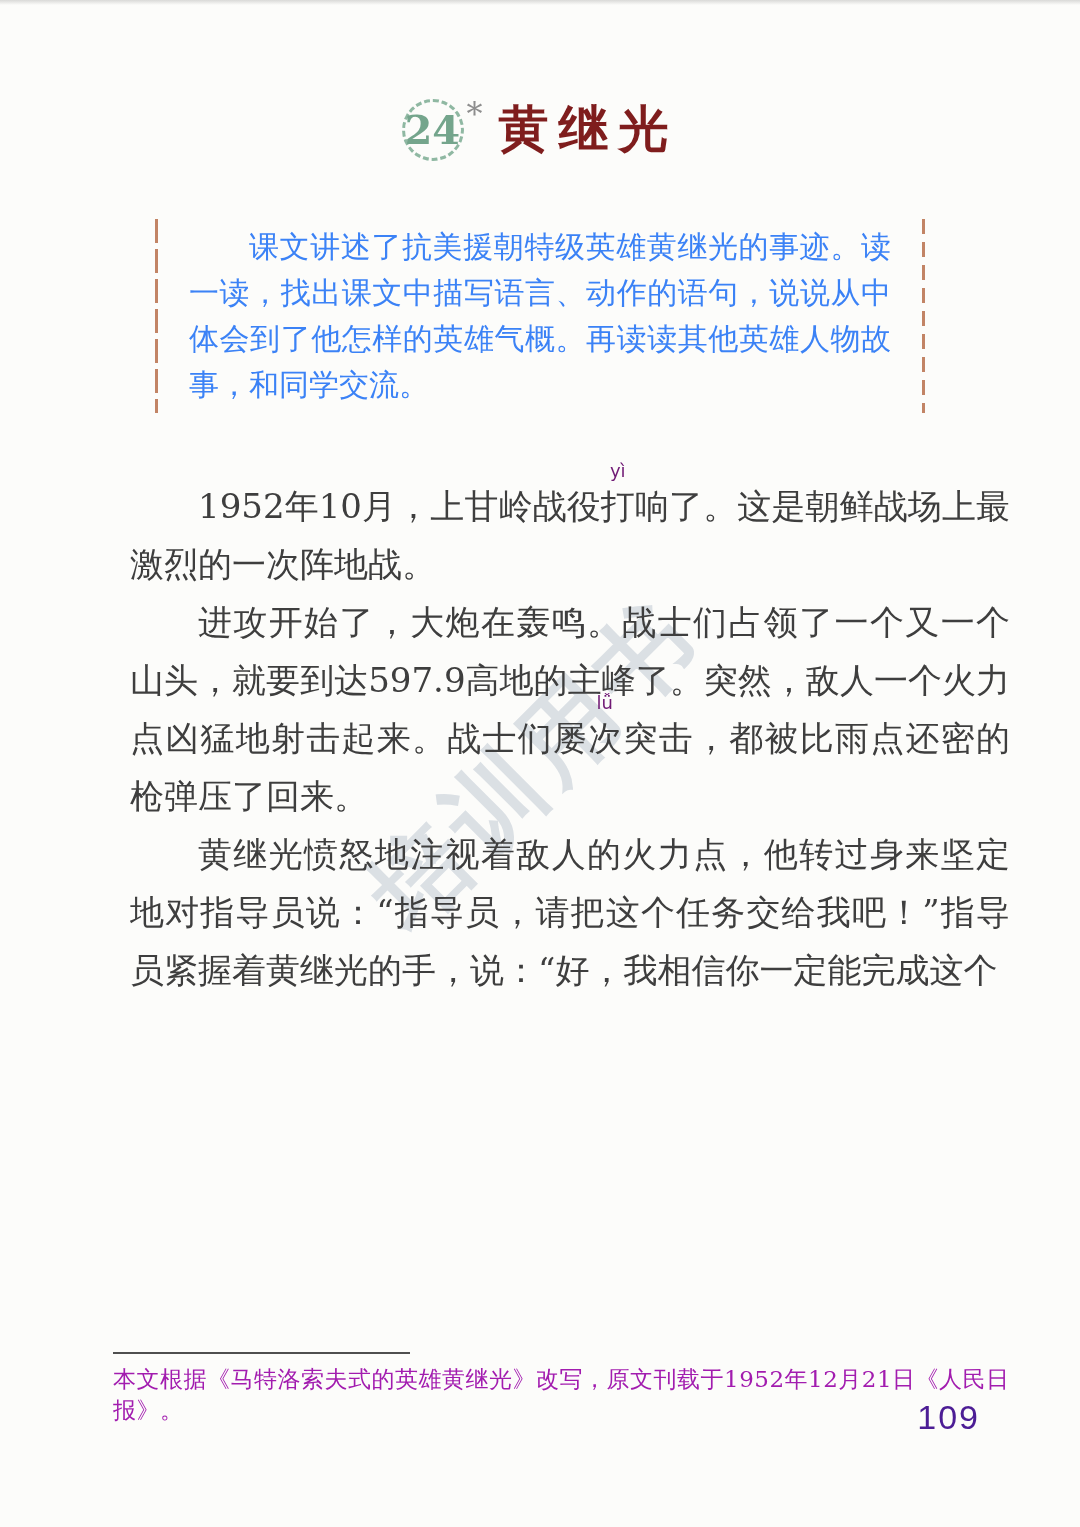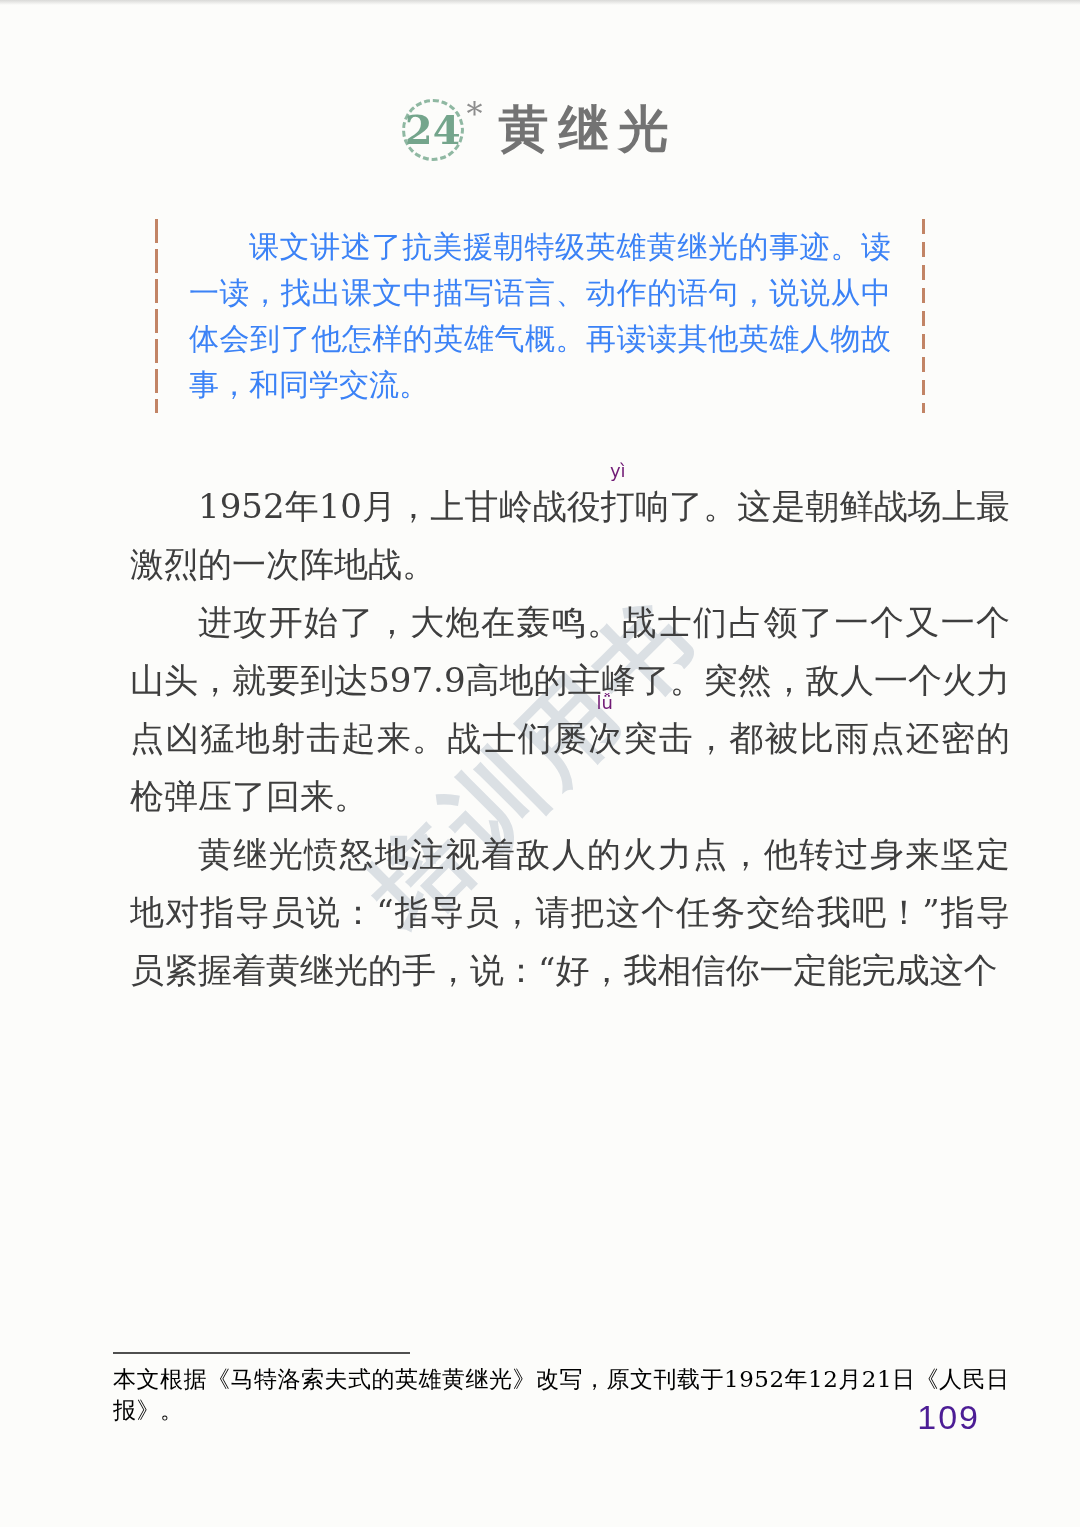--- a/index.html
+++ b/index.html
@@ -24,38 +24,38 @@
     justify-content: center;
     align-items: center;
     padding-top: 96px;
     position: relative;
     z-index: 2;
   }
   .lesson-circle {
     width: 62px; height: 62px;
     border: 3px dashed var(--c-lesson_green, #8fb8a2);
     border-radius: 50%;
-    display: flex; align-items: center; justify-content: flex-end;
+    display: flex; align-items: center; justify-content: flex-start;
     color: var(--c-lesson_green_dark, #74a58c);
     font-size: 40px;
     font-weight: bold;
     box-sizing: border-box;
   }
   .lesson-asterisk {
     color: #8e8e8e;
     font-size: 32px;
     line-height: 1;
     align-self: flex-start;
     margin: 2px 16px 0 3px;
   }
   .lesson-title {
     font-size: 50px;
     font-weight: 600;
     letter-spacing: 10px;
-    color: #737373;
+    color: #7f1d1d;
   }
 
   
   .intro-box {
     position: relative;
     width: 770px;
     margin: 56px auto 0;
     padding: 5px 0;
     z-index: 2;
   }
@@ -128,21 +128,21 @@
     z-index: 2;
   }
   .footnote-rule {
     width: 297px; height: 0;
     border-top: 2px solid #4f4f4f;
   }
   .footnote-text {
     margin-top: 10px;
     font-size: 23px;
     letter-spacing: 0.5px;
-    color: #000000;
+    color: #a21caf;
   }
 
   .page-number {
     position: absolute;
     right: 100px; top: 1398px;
     font-size: 34px;
     color: #4c1d95;
     letter-spacing: 2px;
     font-family: "Liberation Sans", "DejaVu Sans", sans-serif;
     z-index: 2;

